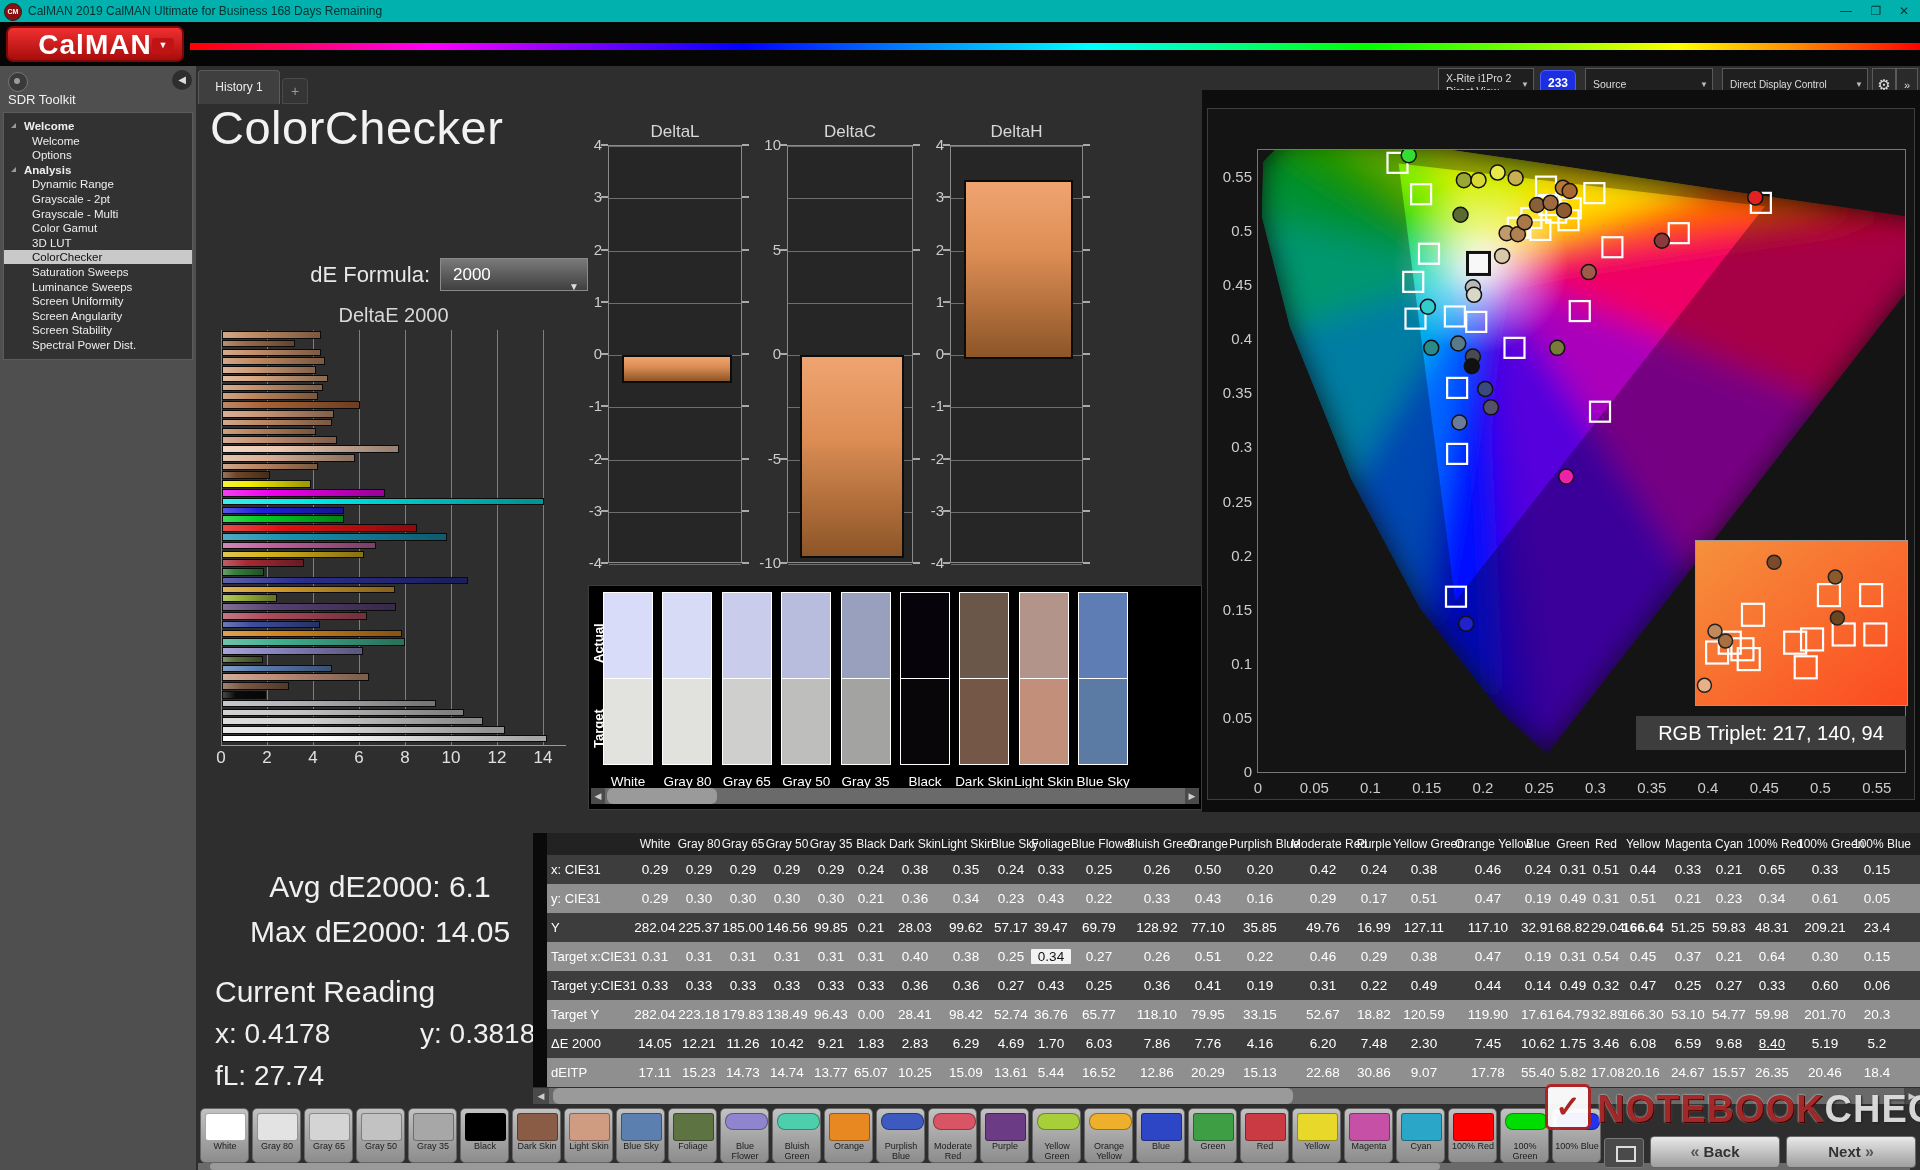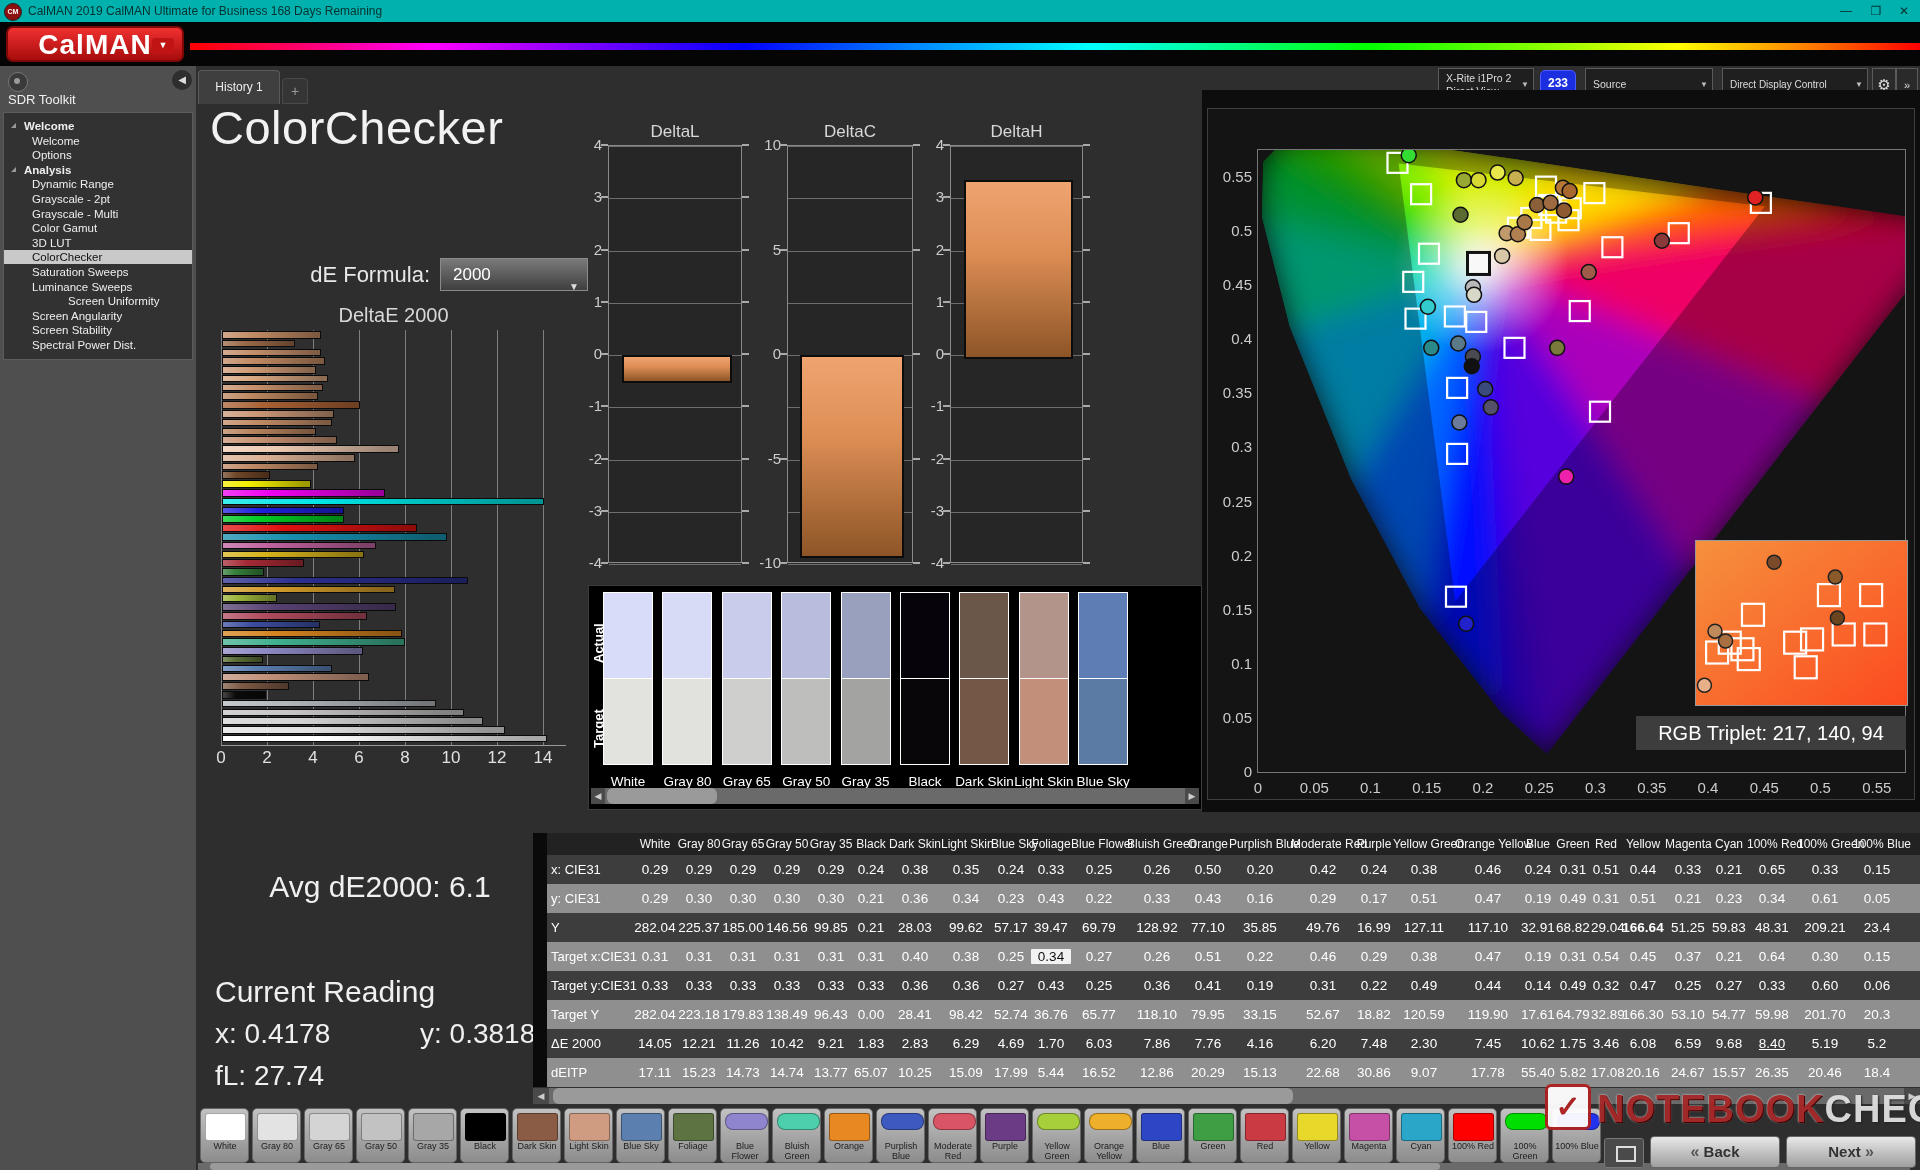--- a/index.html
+++ b/index.html
@@ -182,21 +182,21 @@
       <div class="tree-item tree-sel" style="top: 137.4px;">
         <span class="lbl" style="left: 28px;">ColorChecker</span>
       </div>
       <div class="tree-item" style="top: 152px;">
         <span class="lbl" style="left: 28px;">Saturation Sweeps</span>
       </div>
       <div class="tree-item" style="top: 166.6px;">
         <span class="lbl" style="left: 28px;">Luminance Sweeps</span>
       </div>
       <div class="tree-item" style="top: 181.2px;">
-        <span class="lbl" style="left: 28px; margin-left: 36px;">Screen Uniformity</span>
+        <span class="lbl" style="left: 28px;">Screen Uniformity</span>
       </div>
       <div class="tree-item" style="top: 195.8px;">
         <span class="lbl" style="left: 28px;">Screen Angularity</span>
       </div>
       <div class="tree-item" style="top: 210.4px;">
         <span class="lbl" style="left: 28px;">Screen Stability</span>
       </div>
       <div class="tree-item" style="top: 225px;">
         <span class="lbl" style="left: 28px;">Spectral Power Dist.</span>
       </div>
@@ -616,20 +616,21 @@
         <circle cx="78.07" cy="21.32" r="7" fill="#7a4a2a" stroke="#222" stroke-width="1.5"></circle>
         <circle cx="139.26000000000002" cy="36.08" r="7" fill="#8a5a2a" stroke="#222" stroke-width="1.5"></circle>
         <circle cx="141.37" cy="77.08" r="7" fill="#6a4520" stroke="#222" stroke-width="1.5"></circle>
         <circle cx="18.99" cy="90.2" r="7" fill="#c08a5a" stroke="#222" stroke-width="1.5"></circle>
         <circle cx="29.540000000000003" cy="100.03999999999999" r="7" fill="#a87040" stroke="#222" stroke-width="1.5"></circle>
         <circle cx="8.44" cy="144.32" r="7" fill="#e8b088" stroke="#222" stroke-width="1.5"></circle>
       </svg></div>
   <div class="abs" id="rgb-triplet">RGB Triplet: 217, 140, 94</div>
 
   <div class="abs stat" style="left:215px;top:870px;width:330px;text-align:center;font-size:30px;">Avg dE2000: 6.1</div>
+  <div class="abs stat" style="left:215px;top:915px;width:330px;text-align:center;font-size:30px;">Max dE2000: 14.05</div>
   <div class="abs stat" style="left:215px;top:975px;font-size:30px;">Current Reading</div>
   <div class="abs stat" style="left:215px;top:1018px;font-size:28px;">x: 0.4178</div>
   <div class="abs stat" style="left:420px;top:1018px;font-size:28px;">y: 0.3818</div>
   <div class="abs stat" style="left:215px;top:1060px;font-size:28px;">fL: 27.74</div>
   <div class="abs stat" style="left:215px;top:1100px;font-size:28px;">cd/m²: 95.03</div>
 
   <div class="abs" id="dtable">
       <div id="thead">
         <div class="tstrip"></div>
         <div class="tlabel"></div>
@@ -882,21 +883,21 @@
         <div class="tstrip"></div>
         <div class="tlabel">dEITP</div>
         <div class="tcell" style="width: 44px;">17.11</div>
         <div class="tcell" style="width: 44px;">15.23</div>
         <div class="tcell" style="width: 44px;">14.73</div>
         <div class="tcell" style="width: 44px;">14.74</div>
         <div class="tcell" style="width: 44px;">13.77</div>
         <div class="tcell" style="width: 36px;">65.07</div>
         <div class="tcell" style="width: 52px;">10.25</div>
         <div class="tcell" style="width: 50px;">15.09</div>
-        <div class="tcell" style="width: 40px;">17.99</div>
+        <div class="tcell" style="width: 40px;">13.61</div>
         <div class="tcell" style="width: 40px;">5.44</div>
         <div class="tcell" style="width: 56px;">16.52</div>
         <div class="tcell" style="width: 60px;">12.86</div>
         <div class="tcell" style="width: 42px;">20.29</div>
         <div class="tcell" style="width: 62px;">15.13</div>
         <div class="tcell" style="width: 64px;">22.68</div>
         <div class="tcell" style="width: 38px;">30.86</div>
         <div class="tcell" style="width: 62px;">9.07</div>
         <div class="tcell" style="width: 66px;">17.78</div>
         <div class="tcell" style="width: 34px;">55.40</div>

